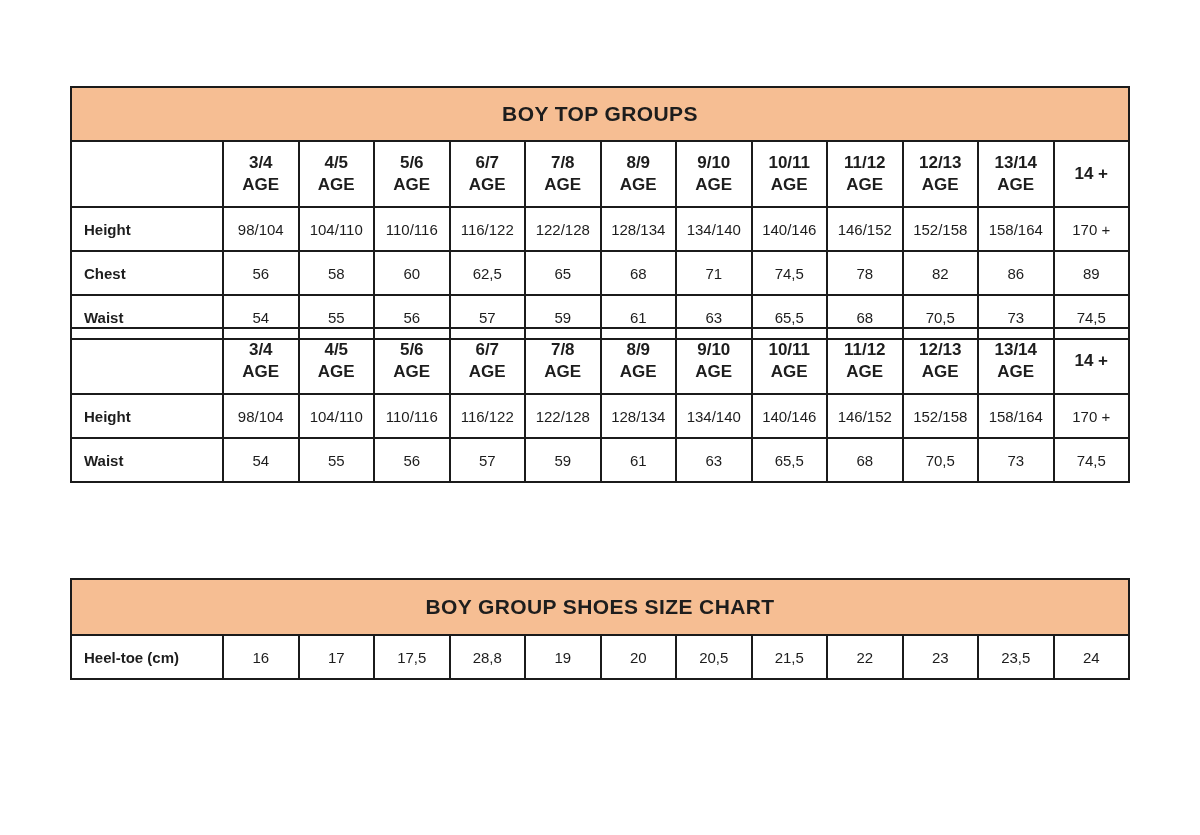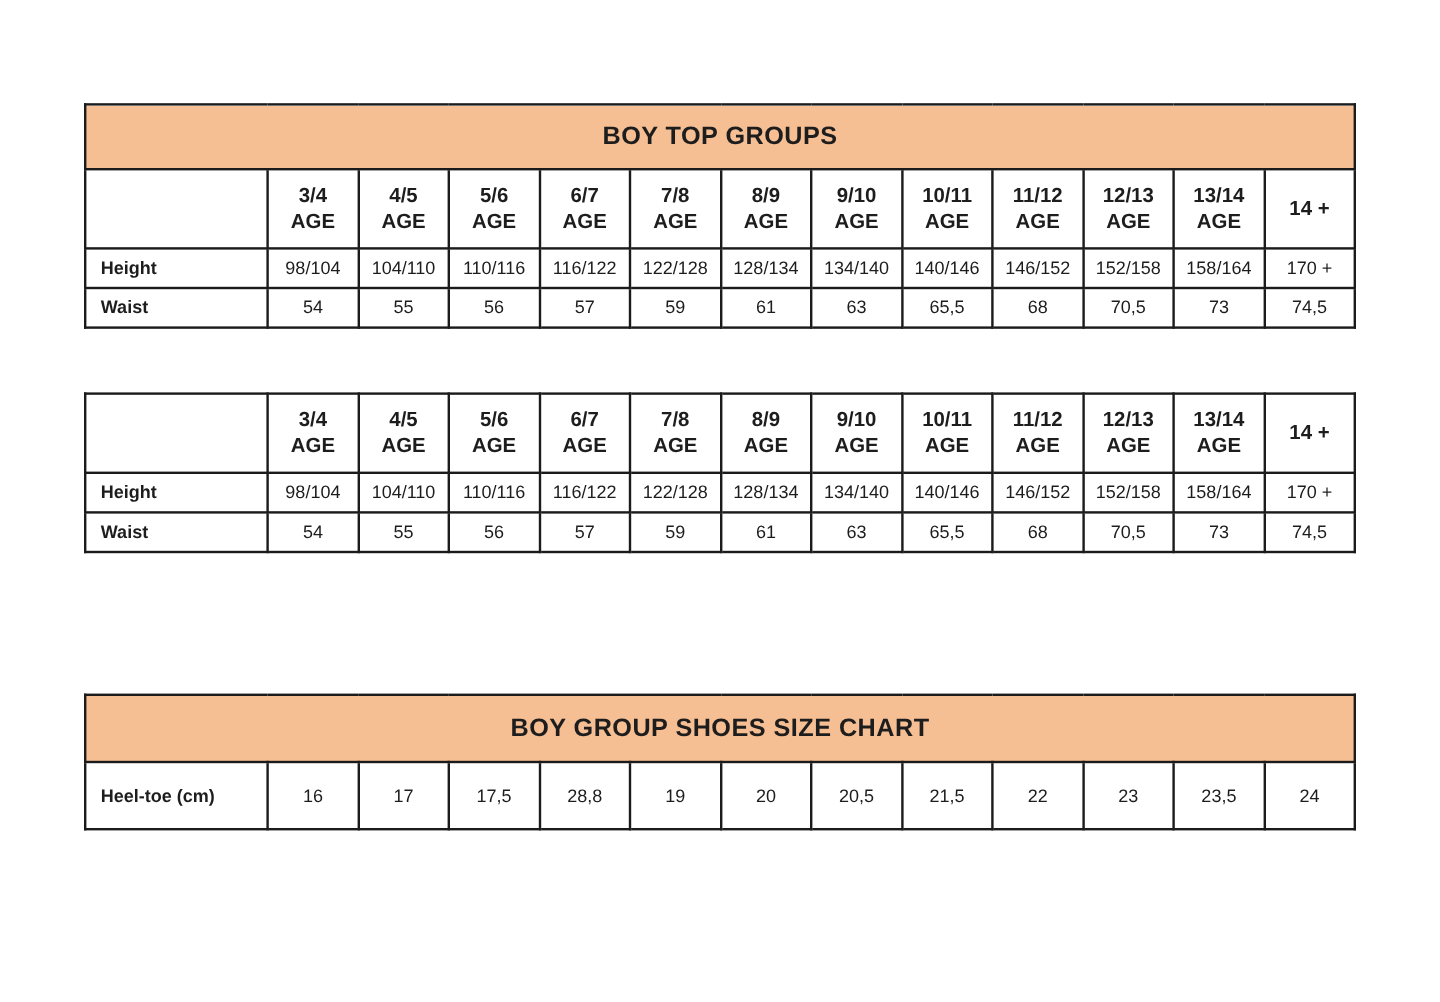--- a/index.html
+++ b/index.html
@@ -47,31 +47,31 @@
     text-align: left !important;
     padding-left: 12px !important;
     font-weight: bold;
     font-size: 15px;
   }
   .data-cell {
     font-size: 15px;
     font-weight: normal;
   }
   .group-table .data-row {
-    height: 33px;
+    height: 44px;
   }
   .shoes-table .title-cell {
     height: 54px;
     margin-left: 34px;
   }
   .shoes-table .col-header {
     height: 64px;
   }
   .shoes-table .data-row {
-    height: 56px;
+    height: 44px;
   }
   #table-0 { top: 86px; padding-left: 30px; }
   #table-1 { top: 327px; }
   #table-2 { top: 578px; }
 </style>
 </head>
 <body style="background: rgb(255, 255, 255);">
 
 <table class="size-table group-table" id="table-0">
     <colgroup>
@@ -128,20 +128,35 @@
         <td class="data-cell">122/128</td>
         <td class="data-cell">128/134</td>
         <td class="data-cell">134/140</td>
         <td class="data-cell">140/146</td>
         <td class="data-cell">146/152</td>
         <td class="data-cell">152/158</td>
         <td class="data-cell">158/164</td>
         <td class="data-cell">170 +</td>
       </tr>
       <tr class="data-row">
+        <td class="row-label">Chest</td>
+        <td class="data-cell">56</td>
+        <td class="data-cell">58</td>
+        <td class="data-cell">60</td>
+        <td class="data-cell">62,5</td>
+        <td class="data-cell">65</td>
+        <td class="data-cell">68</td>
+        <td class="data-cell">71</td>
+        <td class="data-cell">74,5</td>
+        <td class="data-cell">78</td>
+        <td class="data-cell">82</td>
+        <td class="data-cell">86</td>
+        <td class="data-cell">89</td>
+      </tr>
+      <tr class="data-row">
         <td class="row-label">Waist</td>
         <td class="data-cell">54</td>
         <td class="data-cell">55</td>
         <td class="data-cell">56</td>
         <td class="data-cell">57</td>
         <td class="data-cell">59</td>
         <td class="data-cell">61</td>
         <td class="data-cell">63</td>
         <td class="data-cell">65,5</td>
         <td class="data-cell">68</td>

